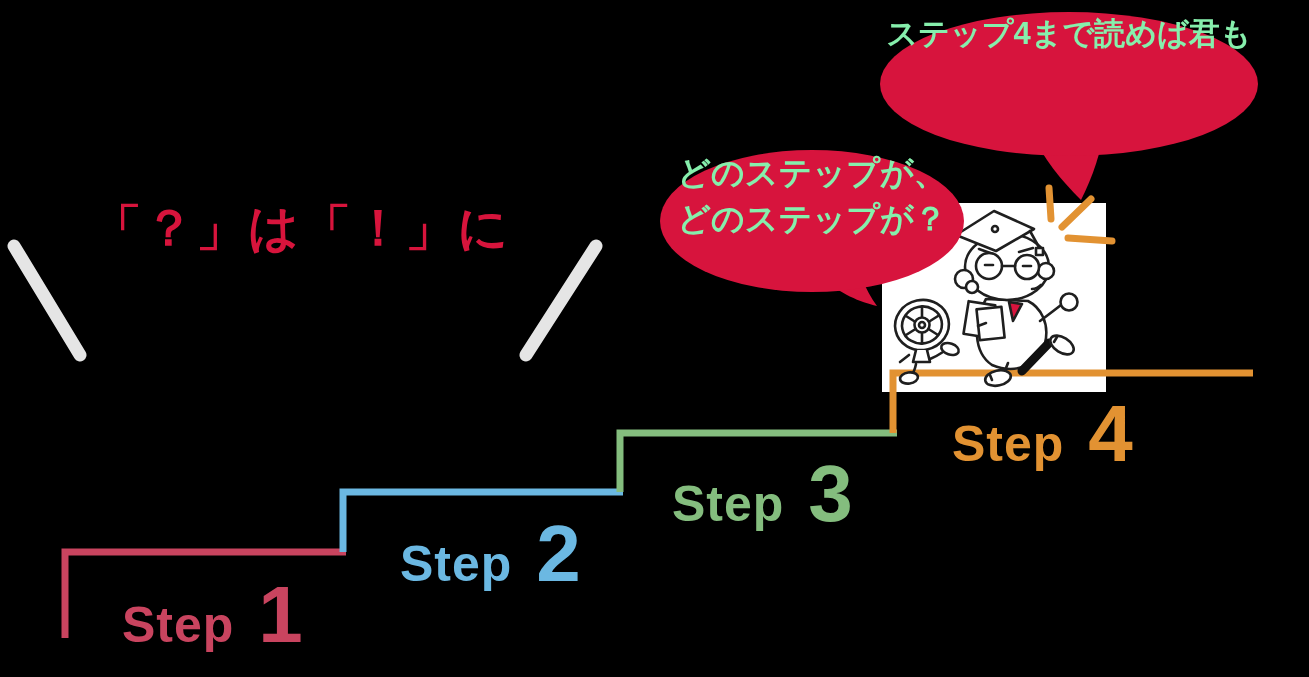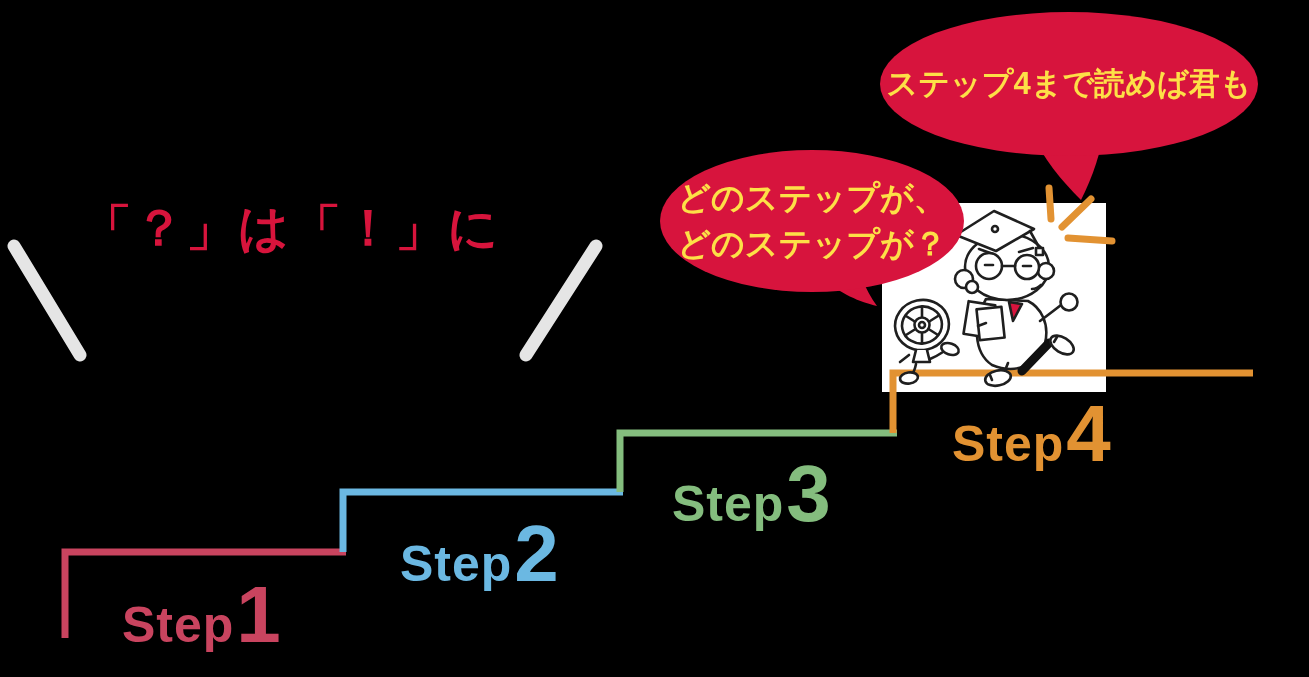--- a/index.html
+++ b/index.html
@@ -4,42 +4,42 @@
 <style>
   html,body{margin:0;padding:0;background:#000;}
   #stage{
     position:relative;width:1309px;height:677px;overflow:hidden;
     background:#000;
     font-family:"Liberation Sans","DejaVu Sans",sans-serif;
   }
   svg{position:absolute;left:0;top:0;overflow:visible;}
   
   .headline{
-    position:absolute;left:82px;top:186px;z-index:5;
+    position:absolute;left:92px;top:186px;z-index:5;
     font-size:50px;font-weight:bold;line-height:84px;letter-spacing:2px;
     white-space:nowrap;
   }
   
   .bubble{
     position:absolute;z-index:6;border-radius:50%;
-    display:flex;flex-direction:column;justify-content:center;align-items:center;
-    text-align:center;font-weight:bold;color:#fde047;
+    display:flex;flex-direction:column;justify-content:flex-start;align-items:center;
+    text-align:center;font-weight:bold;color:#86efac;
   }
   .bubble-1{left:660px;top:150px;width:304px;height:142px;font-size:33px;line-height:46px;}
   .bubble-2{left:880px;top:12px;width:378px;height:144px;font-size:31px;line-height:44px;}
   .tails{z-index:6;}
   
   .illust-box{position:absolute;left:882px;top:203px;width:224px;height:189px;z-index:1;}
   .illust-svg{left:882px;top:203px;z-index:3;}
   .flash-svg{z-index:4;}
   .steps-svg{z-index:2;}
   .strokes-svg{z-index:2;}
   
   .step-label{
-    position:absolute;z-index:2;display:flex;align-items:baseline;gap:2px;
+    position:absolute;z-index:2;display:flex;align-items:baseline;gap:24px;
     font-weight:bold;white-space:nowrap;line-height:1;
   }
   .step-word{font-size:50px;letter-spacing:1px;}
   .step-num{font-size:80px;}
   .sl-1{left:122px;top:575px;}
   .sl-2{left:400px;top:514px;}
   .sl-3{left:672px;top:454px;}
   .sl-4{left:952px;top:394px;}
 </style>
 </head>

